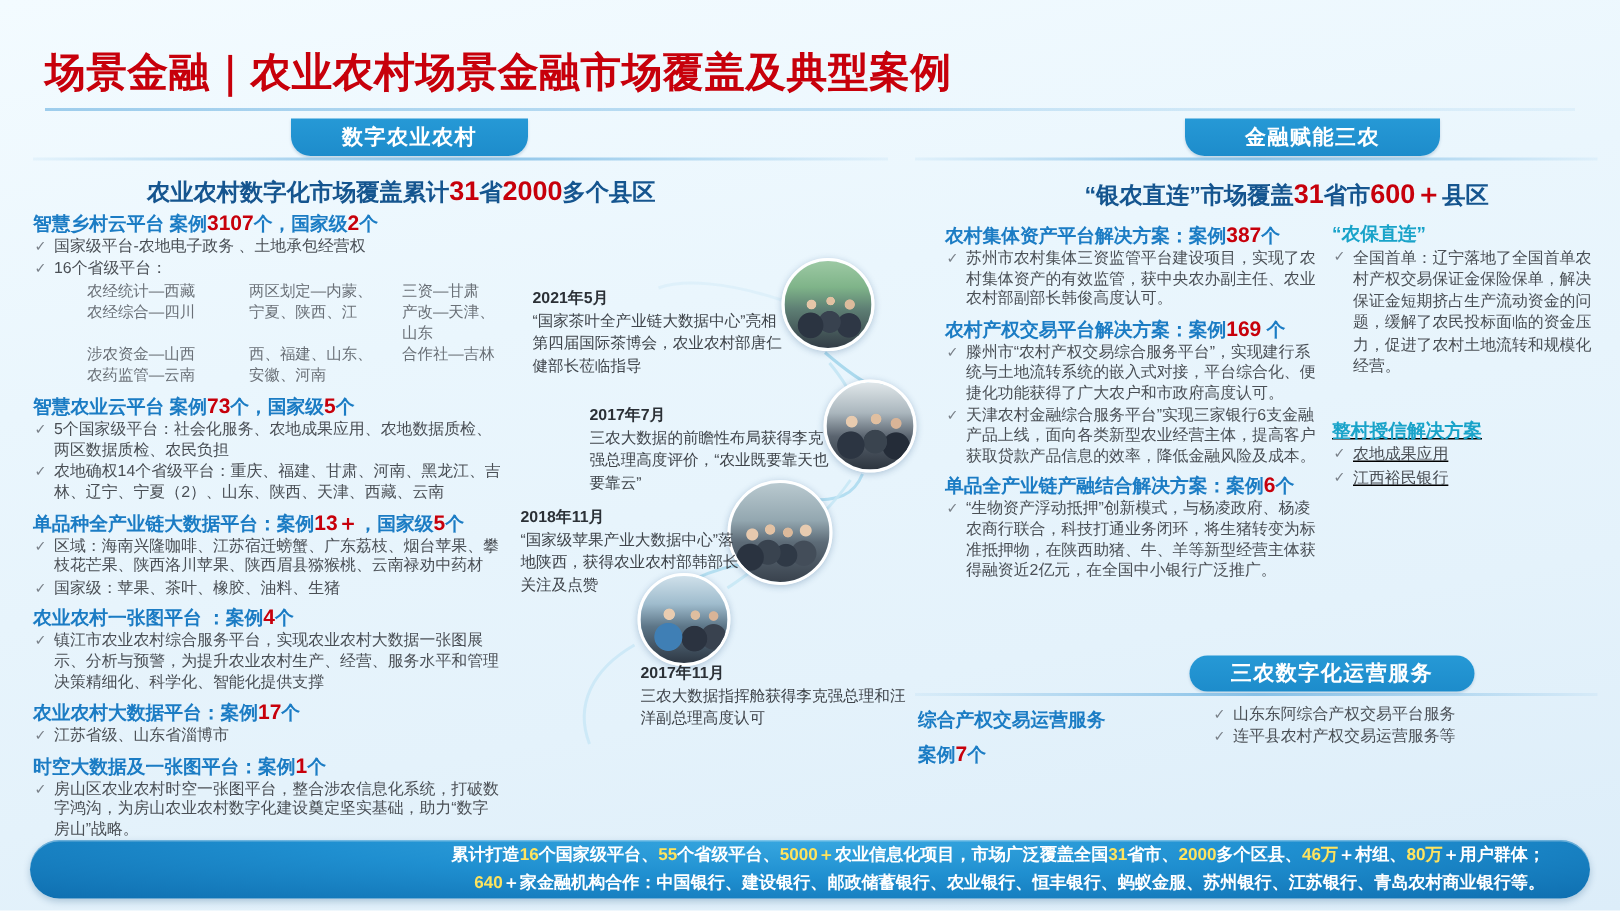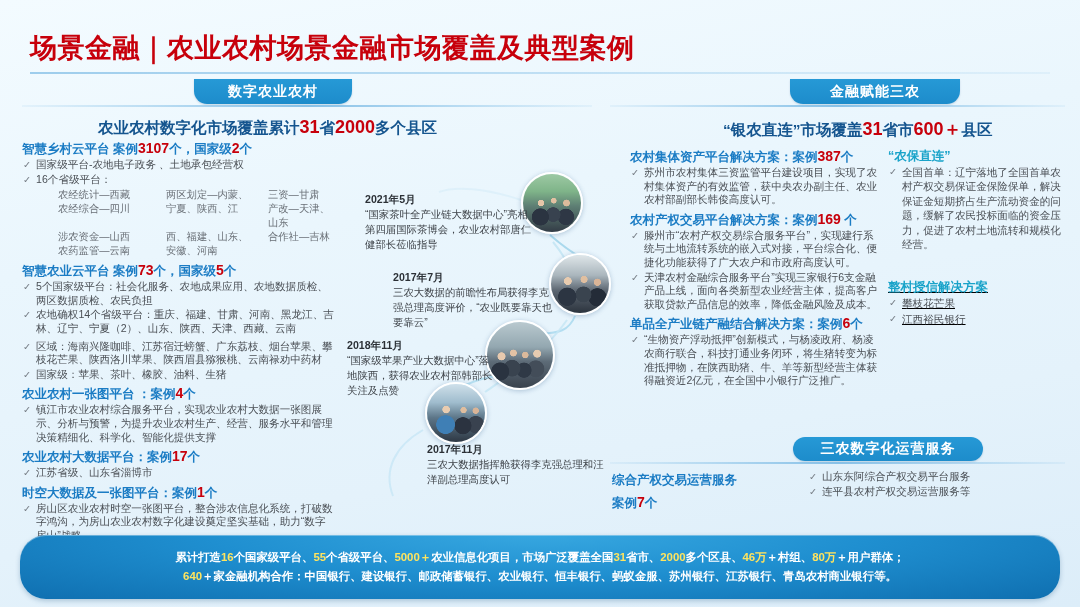--- a/index.html
+++ b/index.html
@@ -84,21 +84,21 @@
   .prov-grid div { white-space: normal; }
 
   
   .left-col { left: 22px; top: 140px; width: 312px; }
 
   
   .mid { position: absolute; left: 335px; top: 130px; width: 280px; height: 420px; }
   .tl-svg { position: absolute; left: 0; top: 0; }
   .tl-item { position: absolute; font-size: 10.4px; line-height: 15px; color: #3f444a; }
   .tl-date { font-weight: bold; color: #2b3036; font-size: 10.6px; }
-  .tl1 { left: 30px;  top: 62px;  width: 170px; }
+  .tl1 { left: 20px;  top: 62px;  width: 170px; }
   .tl2 { left: 58px;  top: 140px; width: 165px; }
   .tl3 { left: 12px;  top: 208px; width: 150px; }
   .tl4 { left: 92px;  top: 312px; width: 185px; }
 
   .photo {
     position: absolute; border-radius: 50%;
     border: 2.5px solid #ffffff;
     box-shadow: 0 1px 5px rgba(20,70,120,.28);
     overflow: hidden;
   }
@@ -160,25 +160,25 @@
   .right-col  { left: 630px; top: 148px; width: 250px; }
   .right-col2 { left: 888px; top: 148px; width: 182px; }
   .right-col2 ul.ticks li { line-height: 14.4px; }
 
   .ops-left  { position: absolute; left: 612px; top: 470px; width: 175px; }
   .ops-right { position: absolute; left: 808px; top: 470px; width: 262px; }
   .ops-left .blk-title { font-size: 12.5px; line-height: 21px; }
 
   
   .banner {
-    position: absolute; left: 20px; bottom: 8px; width: 1040px; height: 64px;
+    position: absolute; left: 20px; bottom: 8px; width: 1040px; height: 39px;
     border-radius: 26px / 26px;
     background: radial-gradient(ellipse at 50% 0%, #37a7e0 0%, #1f8fd0 45%, #0f6fb0 100%);
     box-shadow: inset 0 1px 0 rgba(255,255,255,.35), 0 2px 5px rgba(10,70,120,.25);
-    display: flex; flex-direction: column; align-items: center; justify-content: center;
+    display: flex; flex-direction: column; align-items: flex-end; justify-content: center;
     color: #fff; font-size: 11.4px; font-weight: bold; line-height: 19px;
     text-align: center; padding: 0 30px;
   }
   .banner .num { color: #ffe45e; }
   .banner-line { white-space: nowrap; }
 </style>
 </head>
 <body>
 
 <div class="slide">
@@ -226,20 +226,21 @@
         </div>
       </div>
       <div class="blk">
         <div class="blk-title"><span>智慧农业云平台 案例</span><span class="num">73</span><span>个，国家级</span><span class="num">5</span><span>个</span></div>
         <ul class="ticks">
           <li>5个国家级平台：社会化服务、农地成果应用、农地数据质检、两区数据质检、农民负担</li>
           <li>农地确权14个省级平台：重庆、福建、甘肃、河南、黑龙江、吉林、辽宁、宁夏（2）、山东、陕西、天津、西藏、云南</li>
         </ul>
       </div>
       <div class="blk">
+        <div class="blk-title"><span>单品种全产业链大数据平台：案例</span><span class="num">13＋</span><span>，国家级</span><span class="num">5</span><span>个</span></div>
         <ul class="ticks">
           <li>区域：海南兴隆咖啡、江苏宿迁螃蟹、广东荔枝、烟台苹果、攀枝花芒果、陕西洛川苹果、陕西眉县猕猴桃、云南禄劝中药材</li>
           <li>国家级：苹果、茶叶、橡胶、油料、生猪</li>
         </ul>
       </div>
       <div class="blk">
         <div class="blk-title"><span>农业农村一张图平台 ：案例</span><span class="num">4</span><span>个</span></div>
         <ul class="ticks">
           <li>镇江市农业农村综合服务平台，实现农业农村大数据一张图展示、分析与预警，为提升农业农村生产、经营、服务水平和管理决策精细化、科学化、智能化提供支撑</li>
         </ul>
@@ -333,21 +334,21 @@
   <div class="col right-col2" id="right-col2">
       <div class="blk">
         <div class="blk-title cyan">“农保直连”</div>
         <ul class="ticks">
           <li>全国首单：辽宁落地了全国首单农村产权交易保证金保险保单，解决保证金短期挤占生产流动资金的问题，缓解了农民投标面临的资金压力，促进了农村土地流转和规模化经营。</li>
         </ul>
       </div>
       <div class="blk" style="margin-top: 28px; text-decoration: underline;">
         <div class="blk-title cyan">整村授信解决方案</div>
         <ul class="ticks">
-          <li>攀枝花芒果</li>
+          <li>农地成果应用</li>
           <li>江西裕民银行</li>
         </ul>
       </div>
     </div>
 
   <div class="ops-left">
     <div class="blk-title">综合产权交易运营服务</div>
     <div class="blk-title">
       <span>案例</span><span class="num">7</span><span>个</span>
     </div>

